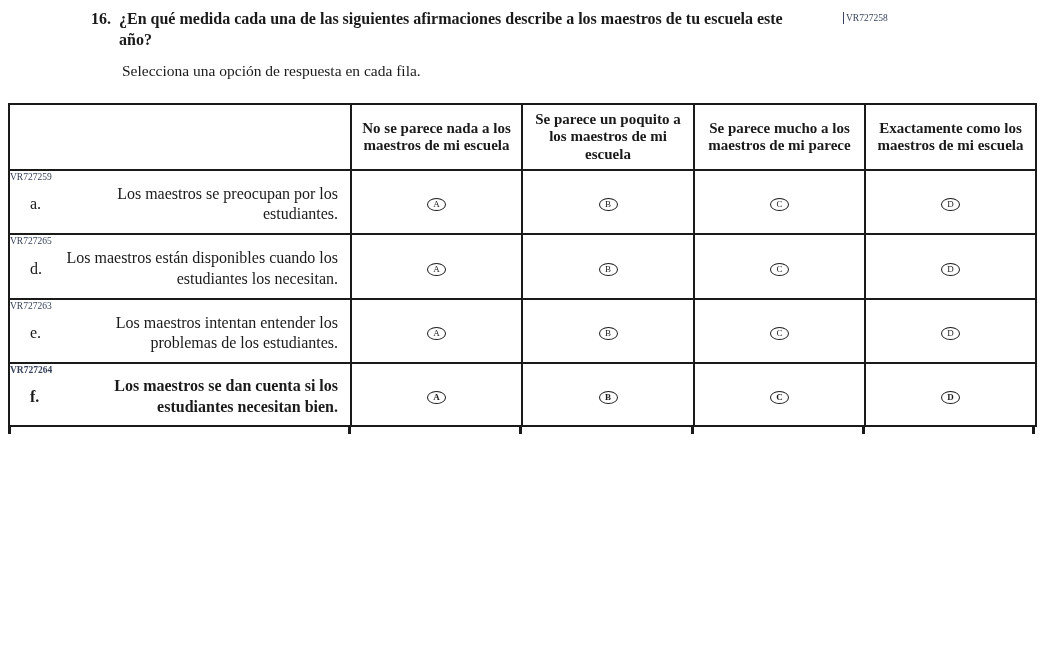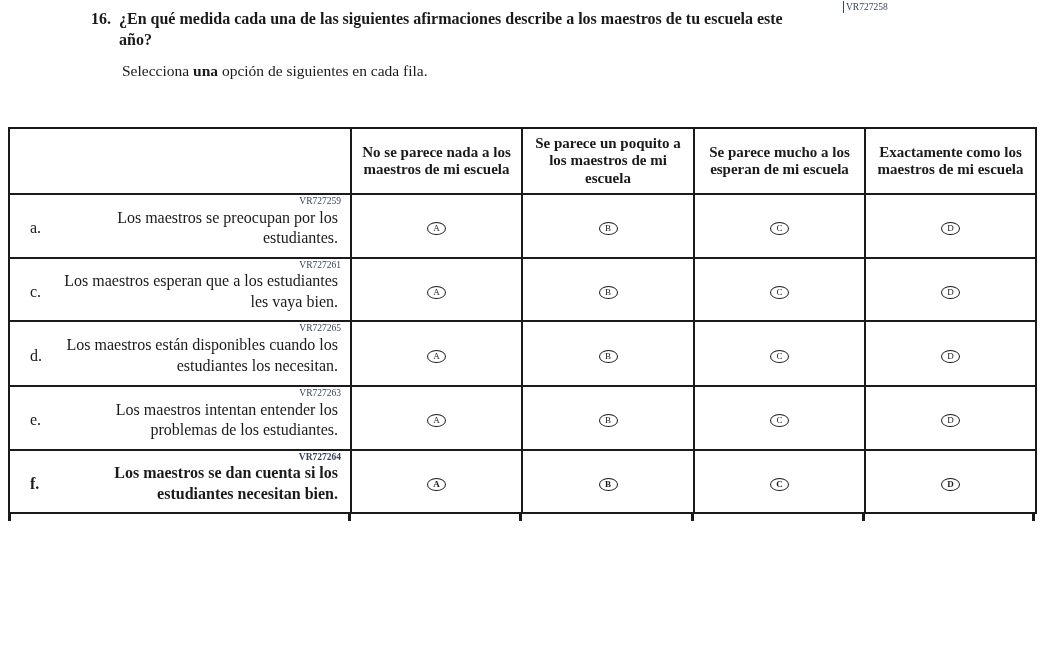--- a/index.html
+++ b/index.html
@@ -2,48 +2,48 @@
 <html><head>
 <meta charset="utf-8">
 <style>
   * { margin:0; padding:0; box-sizing:border-box; }
   html,body { background:#ffffff; }
   body {
     width:1043px; height:658px; position:relative; overflow:hidden;
     font-family:"Liberation Serif","DejaVu Serif",serif; color:#1a1a1a;
   }
   .top-code {
-    position:absolute; top:1px; left:843px;
+    position:absolute; top:12px; left:843px;
     font-size:9.5px; line-height:12px; color:#36425c;
     border-left:1.4px solid #36425c; padding-left:2px;
   }
   .question {
     position:absolute; top:8px; left:91px; display:flex;
     font-weight:bold; font-size:16px; line-height:1.32;
   }
   .qnum { width:28px; flex:none; }
   .qtext { width:700px; }
   .instruction {
     position:absolute; top:62px; left:122px; font-size:15.5px;
   }
-  .instruction .b { font-weight:bold; }
+  .instruction .b { font-weight:normal; }
 
-  .table-wrap { position:absolute; top:103px; left:8px; width:1027px;margin-top:24px; }
+  .table-wrap { position:absolute; top:103px; left:8px; width:1027px; }
   table.matrix { border-collapse:collapse; table-layout:fixed; width:1027px; }
   table.matrix th, table.matrix td { border:2.5px solid #1a1a1a; }
   thead th {
     font-size:15px; font-weight:bold; line-height:1.16;
     text-align:center; vertical-align:middle; padding:5px 4px;
     border-bottom:5px double #1a1a1a;
   }
   thead tr { height:66px; }
   td.stmt { padding:0; vertical-align:top; }
   .stmt-inner { display:flex; flex-direction:column; height:100%; }
   .vr {
-    text-align:right; font-size:9.5px; line-height:11px;
+    font-size:9.5px; line-height:11px;
     color:#36425c; padding:1px 9px 0 0;
   }
   .stmt-body { flex:1; display:flex; align-items:center; padding:0 6px 8px 20px; }
   .stmt-label { width:26px; flex:none; font-size:16px; }
   .stmt-text { font-size:16px; line-height:1.28; max-width:282px;text-align:right; }
   td.opt { text-align:center; vertical-align:middle; }
   .bubble {
     display:inline-flex; width:19px; height:13px;
     border:1.2px solid #1a1a1a; border-radius:50%;
     align-items:center; justify-content:center;
@@ -64,63 +64,48 @@
 </head>
 <body>
 
 <div class="top-code">VR727258</div>
 
 <div class="question">
   <div class="qnum">16.</div>
   <div class="qtext">¿En qué medida cada una de las siguientes afirmaciones describe a los maestros de tu escuela este año?</div>
 </div>
 
-<div class="instruction"><span>Selecciona </span><span class="b">una</span><span> opción de siguientes en cada fila.</span></div>
+<div class="instruction"><span>Selecciona </span><span class="b">una</span><span> opción de respuesta en cada fila.</span></div>
 
 <div class="table-wrap">
   <table class="matrix">
     <colgroup>
       <col style="width:342px">
         <col style="width:171px">
         <col style="width:172px">
         <col style="width:171px">
         <col style="width:171px">
     </colgroup>
     <thead>
       <tr>
         <th></th>
         <th>No se parece nada a los maestros de mi escuela</th>
         <th>Se parece un poquito a los maestros de mi escuela</th>
-        <th>Se parece mucho a los esperan de mi escuela</th>
+        <th>Se parece mucho a los maestros de mi parece</th>
         <th>Exactamente como los maestros de mi escuela</th>
       </tr>
     </thead>
     <tbody>
       <tr class="rh-a">
         <td class="stmt">
           <div class="stmt-inner">
             <div class="vr">VR727259</div>
             <div class="stmt-body">
               <span class="stmt-label">a.</span>
               <span class="stmt-text">Los maestros se preocupan por los estudiantes.</span>
-            </div>
-          </div>
-        </td>
-        <td class="opt"><span class="bubble">A</span></td>
-        <td class="opt"><span class="bubble">B</span></td>
-        <td class="opt"><span class="bubble">C</span></td>
-        <td class="opt"><span class="bubble">D</span></td>
-      </tr>
-      <tr class="rh-c">
-        <td class="stmt">
-          <div class="stmt-inner">
-            <div class="vr">VR727261</div>
-            <div class="stmt-body">
-              <span class="stmt-label">c.</span>
-              <span class="stmt-text">Los maestros esperan que a los estudiantes les vaya bien.</span>
             </div>
           </div>
         </td>
         <td class="opt"><span class="bubble">A</span></td>
         <td class="opt"><span class="bubble">B</span></td>
         <td class="opt"><span class="bubble">C</span></td>
         <td class="opt"><span class="bubble">D</span></td>
       </tr>
       <tr class="rh-d">
         <td class="stmt">

